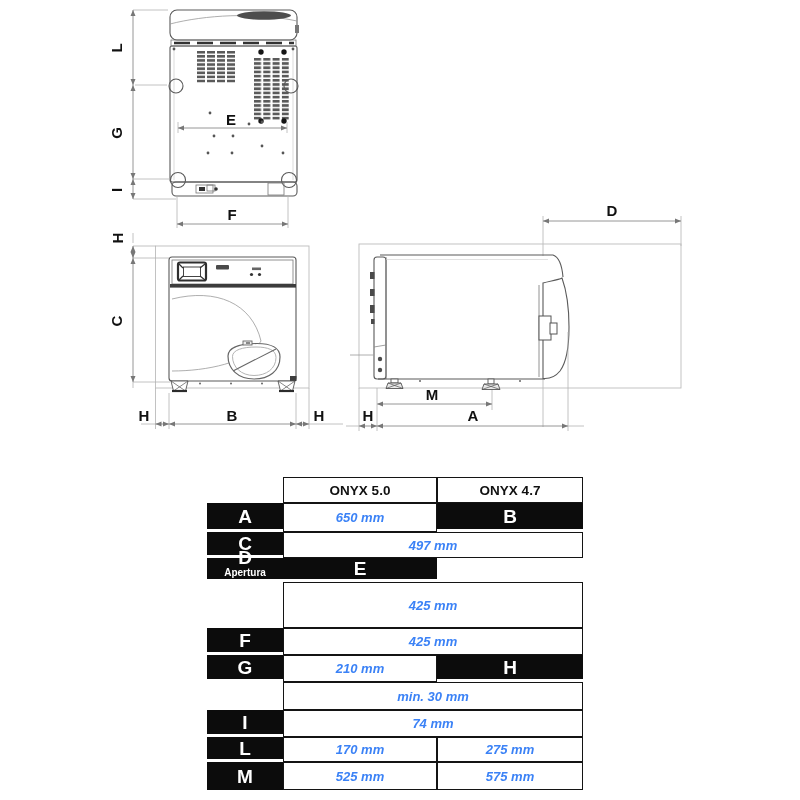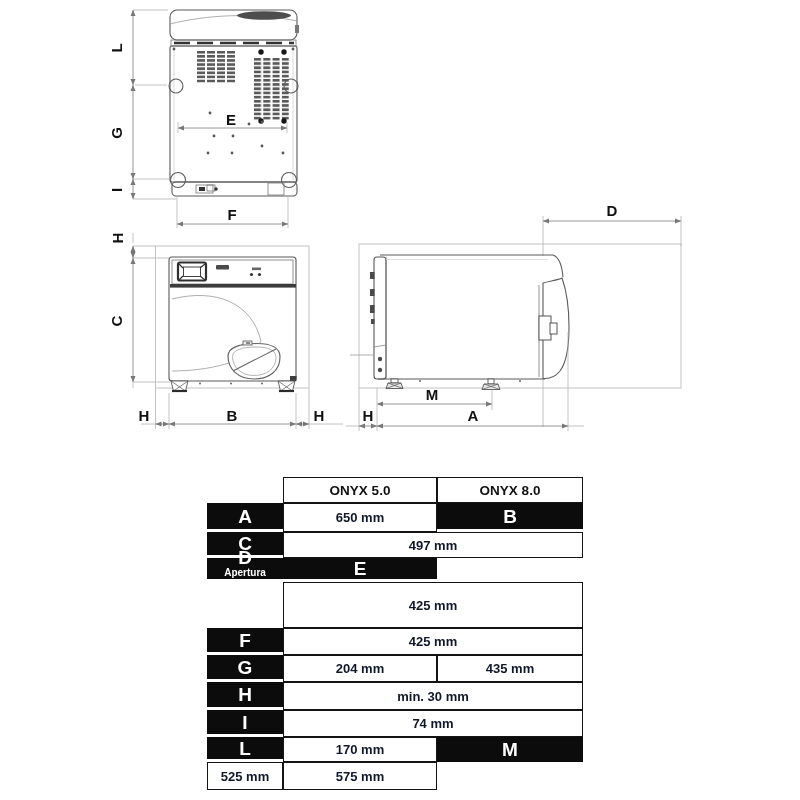--- a/index.html
+++ b/index.html
@@ -17,21 +17,21 @@
   
   #dims-table{position:absolute;left:207px;top:477px;display:grid;
       grid-template-columns:76px 154px 146px;
       grid-template-rows:26px 29px 26px 24px 46px 27px 27px 28px 27px 25px 28px 28px;
       box-sizing:border-box;}
   #dims-table *{box-sizing:border-box;}
   .corner{background:#fff;}
   .hd{background:#fff;border:1px solid #141414;display:flex;align-items:center;justify-content:center;
       font-weight:bold;font-size:13.5px;color:#111;}
   .val{background:#fff;border:1px solid #141414;display:flex;align-items:center;justify-content:center;
-      font-weight:bold;font-size:13px;color:#0f172a;}
+      font-weight:bold;font-size:13px;color:#3b82f6;font-style:italic;}
   .span2{grid-column:2 / span 2;}
   .lbl{background:#0c0c0c;color:#fff;display:flex;flex-direction:column;align-items:center;
       justify-content:center;border-bottom:3px solid #fff;font-weight:bold;}
   .lbl .big{font-size:19px;line-height:1;}
   .lbl .sub{font-size:10px;line-height:1.15;text-align:center;}
   .lbl-last{border-bottom:none;}
 </style>
 </head>
 <body>
 
@@ -238,21 +238,21 @@
       <path class="dim" d="M359,426 L377,426" marker-start="url(#a3)" marker-end="url(#a3)"></path>
       <path class="dim" d="M377,426 L568,426" marker-start="url(#a3)" marker-end="url(#a3)"></path>
       <text x="368" y="421" text-anchor="middle">H</text>
       <text x="473" y="421" text-anchor="middle">A</text>
     </g>
   </svg>
 
   <div id="dims-table">
     <div class="corner"></div>
     <div class="hd">ONYX 5.0</div>
-    <div class="hd">ONYX 8.0</div>
+    <div class="hd">ONYX 4.7</div>
 
     <div class="lbl">
         <span class="big">A</span>
       </div>
     <div class="val">650 mm</div>
 
     <div class="lbl">
         <span class="big">B</span>
       </div>
 
@@ -273,37 +273,37 @@
     <div class="val span2">425 mm</div>
 
     <div class="lbl">
         <span class="big">F</span>
       </div>
     <div class="val span2">425 mm</div>
 
     <div class="lbl">
         <span class="big">G</span>
       </div>
-    <div class="val">204 mm</div>
-    <div class="val">435 mm</div>
+    <div class="val">210 mm</div>
 
     <div class="lbl">
         <span class="big">H</span>
       </div>
     <div class="val span2">min. 30 mm</div>
 
     <div class="lbl">
         <span class="big">I</span>
       </div>
     <div class="val span2">74 mm</div>
 
     <div class="lbl">
         <span class="big">L</span>
       </div>
     <div class="val">170 mm</div>
+    <div class="val">275 mm</div>
 
     <div class="lbl lbl-last">
         <span class="big">M</span>
       </div>
     <div class="val">525 mm</div>
     <div class="val">575 mm</div>
   </div>
 
 </div>
 

